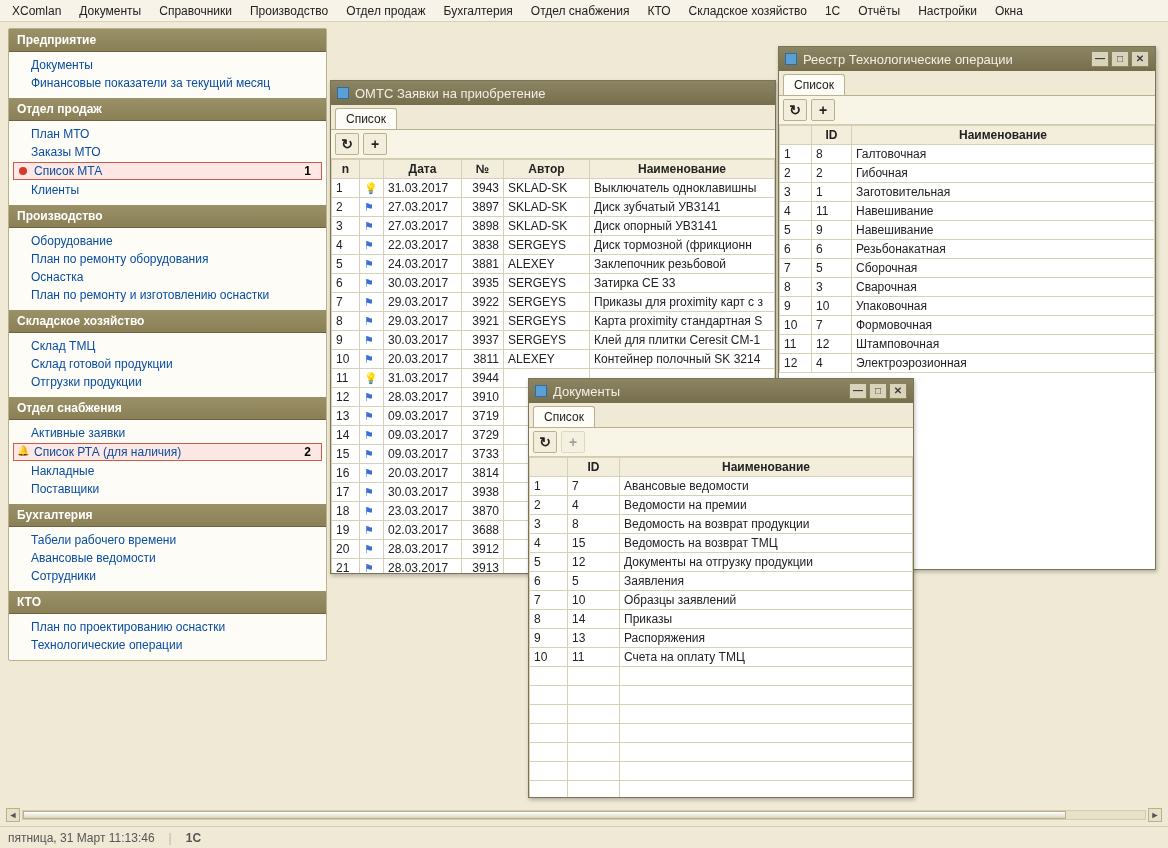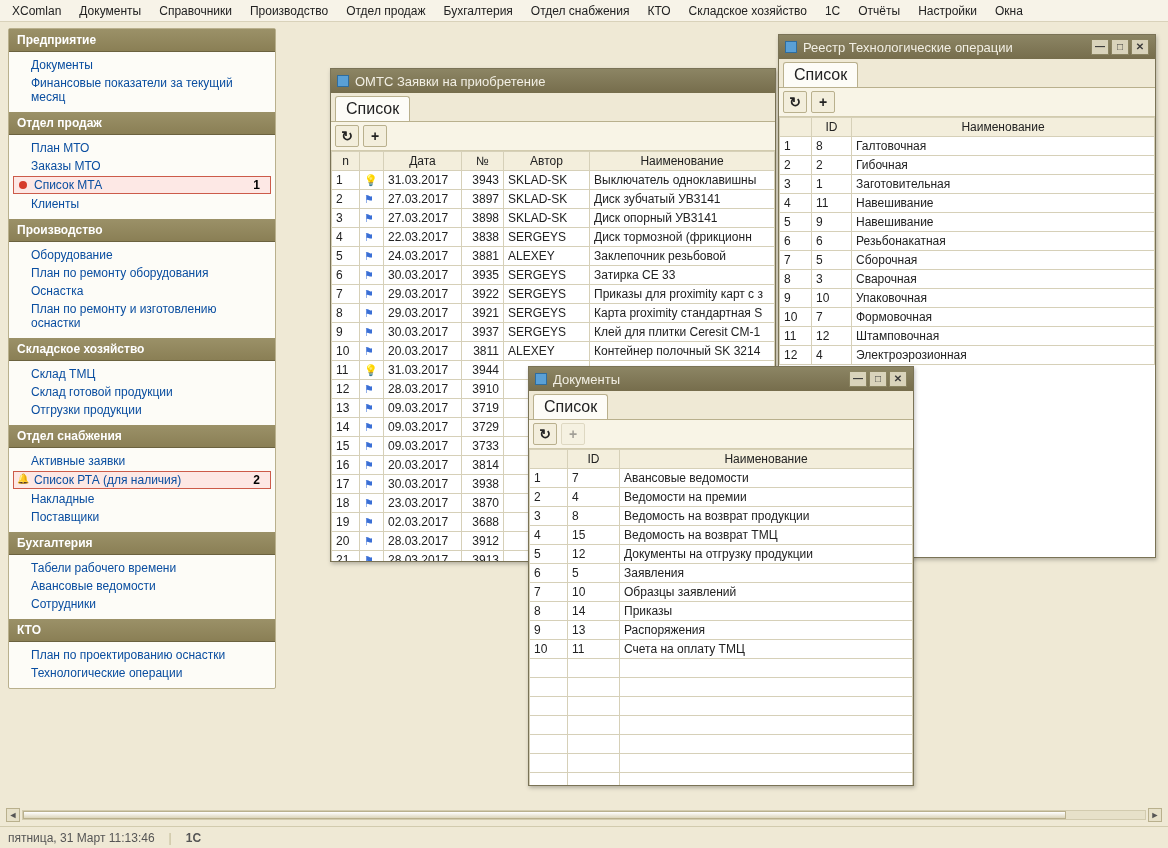--- a/index.html
+++ b/index.html
@@ -24,21 +24,21 @@
     gap: 2px;
   }
   .menubar span {
     padding: 2px 8px;
     cursor: default;
   }
   .sidebar {
     position: absolute;
     left: 8px;
     top: 28px;
-    width: 268px;
+    width: 319px;
     background: #fdfcf7;
     border: 1px solid #b9b08d;
     border-radius: 2px;
   }
   .group-header {
     background: linear-gradient(#9b9168,#8a7f55);
     color: #fff;
     font-weight: bold;
     padding: 4px 8px;
     border-bottom: 1px solid #6b623f;
@@ -87,20 +87,21 @@
     color:#c85;
   }
 
   .mdi-window {
     position: absolute;
     background: #737373;
     border: 1px solid #7a7356;
     box-shadow: 1px 2px 4px rgba(0,0,0,0.25);
     display: flex;
     flex-direction: column;
+    margin-top: 12px;
   }
   .titlebar {
     height: 24px;
     background: linear-gradient(#8c8564,#766d4c);
     color: #f2efe4;
     display: flex;
     align-items: center;
     padding: 0 6px;
     font-size: 13px;
     justify-content: space-between;
@@ -132,21 +133,21 @@
     padding-top:3px;
     padding-left:4px;
   }
   .tab {
     background:#fdfcf7;
     border:1px solid #b9b08d;
     border-bottom:none;
     padding:3px 10px;
     border-radius:3px 3px 0 0;
     margin-right:2px;
-    font-size:16px;
+    font-size:12px;
   }
   .toolbar {
     display:flex;
     padding:3px 4px;
     gap:4px;
     border-bottom:1px solid #d2cbae;
     background:#f8f4e6;
   }
   .tool-btn {
     width:24px; height:22px;
@@ -168,21 +169,21 @@
   table.grid th, table.grid td {
     border: 1px solid #d6d0b8;
     padding: 2px 4px;
     text-align: left;
     white-space: nowrap;
     overflow: hidden;
     height: 18px;
   }
   table.grid th {
     background: #f3eedc;
-    font-weight: normal;
+    font-weight: bold;
     text-align: center;
   }
   table.grid td.right { text-align:right; }
   .flag { color:#3a6fd6; font-size:11px; }
   .bulb { color:#d6b33a; font-size:11px; }
 
   .hscroll {
     position:absolute;
     left:6px; right:6px; bottom:26px;
     height:14px;

